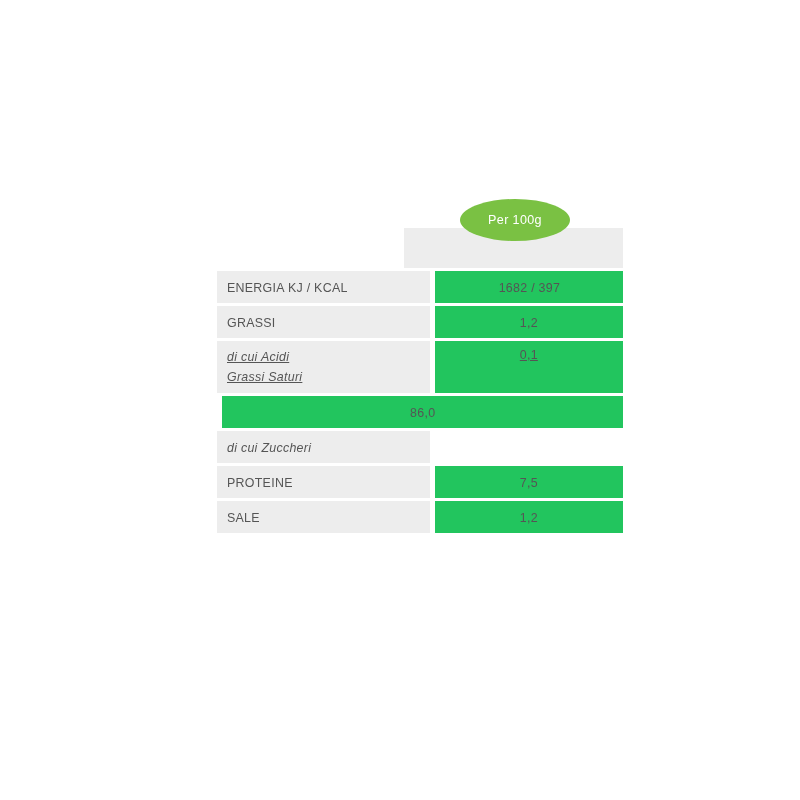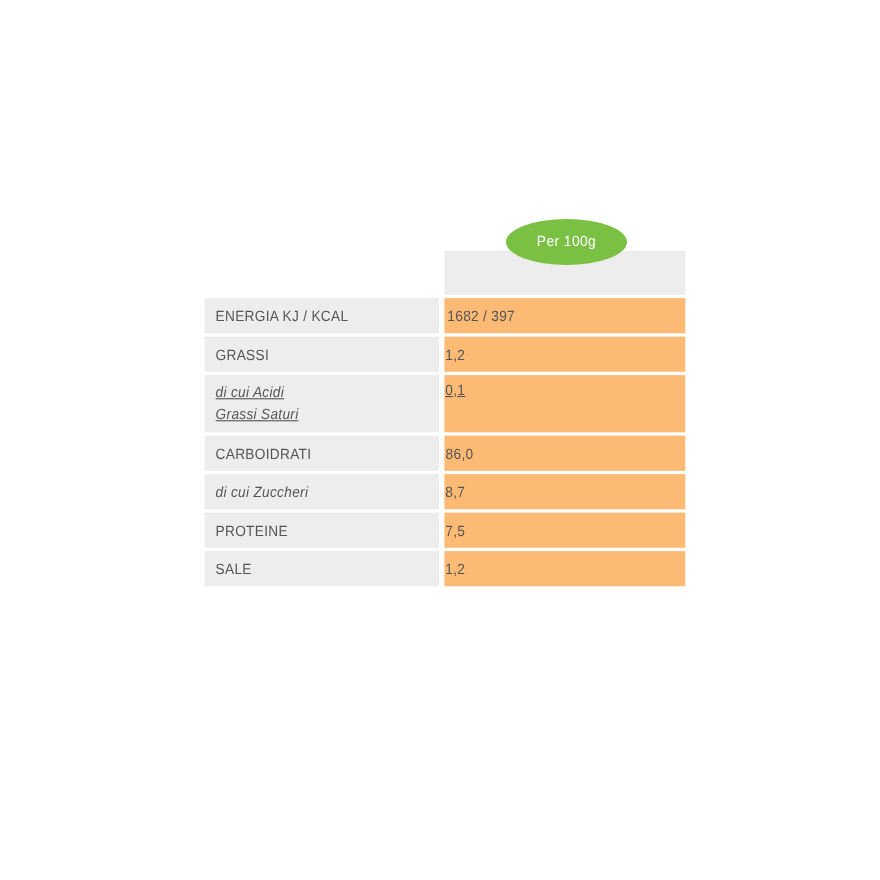--- a/index.html
+++ b/index.html
@@ -74,20 +74,21 @@
     letter-spacing: 0.4px;
     font-weight: 400;
     line-height: 1;
     transform: scaleX(0.93);
   }
 
   
   .row {
     display: flex;
     margin-bottom: 3px;
+    margin-left: 31px;
   }
   .row:last-child { margin-bottom: 0; }
 
   .cell-label {
     width: 213px;
     flex: 0 0 213px;
     background: #ededed;
     color: #555555;
     font-size: 13.5px;
     letter-spacing: 0.3px;
@@ -97,26 +98,27 @@
     align-items: center;
     transform-origin: left center;
   }
   .cell-gap {
     width: 5px;
     flex: 0 0 5px;
     background: #ffffff;
   }
   .cell-value {
     flex: 1 1 auto;
-    background: #fdba74;
+    background: #22c55e;
     color: #555555;
     font-size: 13.5px;
     letter-spacing: 0.3px;
     display: flex;
     align-items: center;
+    justify-content: center;
     box-sizing: border-box;
   }
 
   
   .row-single .cell-label,
   .row-single .cell-value {
     height: 32px;
   }
 
   
@@ -195,37 +197,31 @@
           <span class="condensed">Grassi Saturi</span>
         </span>
       </div>
       <div class="cell-gap"></div>
       <div class="cell-value">
         <span class="condensed">0,1</span>
       </div>
     </div>
 
     <div class="row row-single">
-      <div class="cell-label">
-        <span class="condensed">CARBOIDRATI</span>
-      </div>
       <div class="cell-gap"></div>
       <div class="cell-value">
         <span class="condensed">86,0</span>
       </div>
     </div>
 
     <div class="row row-single">
       <div class="cell-label label-italic">
         <span class="condensed">di cui Zuccheri</span>
       </div>
       <div class="cell-gap"></div>
-      <div class="cell-value">
-        <span class="condensed">8,7</span>
-      </div>
     </div>
 
 
     <div class="row row-single">
       <div class="cell-label">
         <span class="condensed">PROTEINE</span>
       </div>
       <div class="cell-gap"></div>
       <div class="cell-value">
         <span class="condensed">7,5</span>

